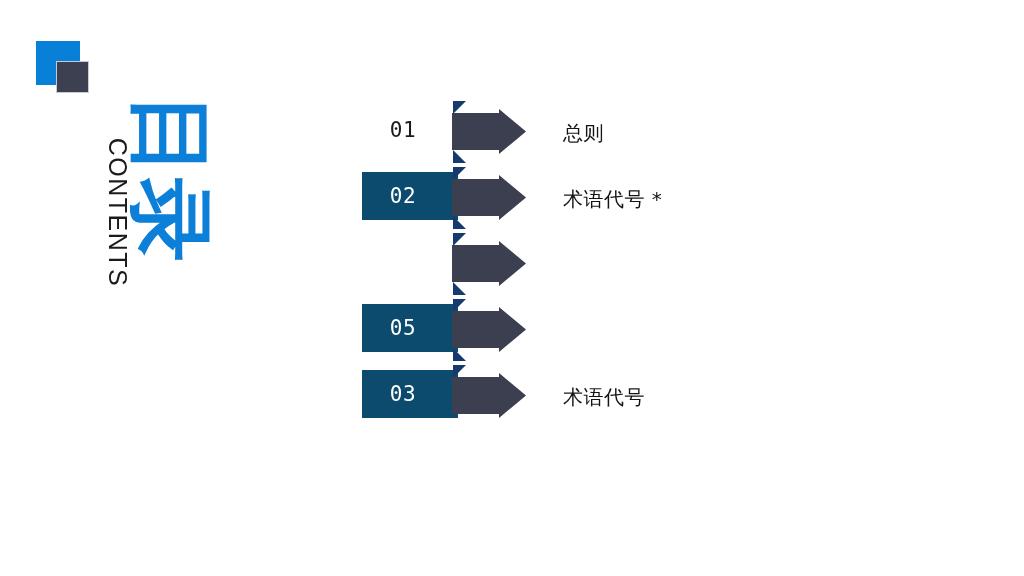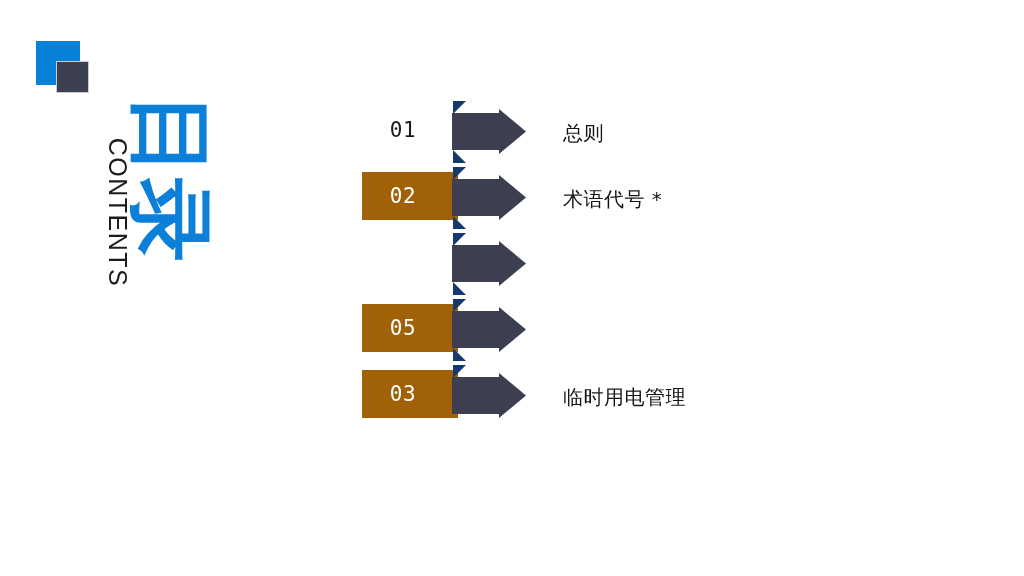--- a/index.html
+++ b/index.html
@@ -99,21 +99,21 @@
     position: relative;
     height: 66px;
   }
 
   .num-box {
     position: absolute;
     left: 0;
     top: 6px;
     width: 96px;
     height: 48px;
-    background: #a16207;
+    background: #0c4a6e;
     box-sizing: border-box;
   }
   .num-box.is-plain {
     background: transparent;
   }
   .num-text {
     position: absolute;
     left: 0;
     right: 14px;
     top: 50%;
@@ -262,17 +262,17 @@
         <div class="num-text">03</div>
       </div>
       <div class="arrow-wrap">
         <div class="arrow-tail-top"></div>
         <div class="arrow-body">
           <svg viewBox="0 0 74 45" xmlns="http://www.w3.org/2000/svg" aria-hidden="true">
             <polygon points="0,4 47,4 47,0 74,22.5 47,45 47,41 0,41" fill="#3b3f50"></polygon>
           </svg>
         </div>
       </div>
-      <div class="row-label">临时用电管理</div>
+      <div class="row-label">术语代号</div>
     </div>
 
   </div>
 </div>
 
 </body></html>

